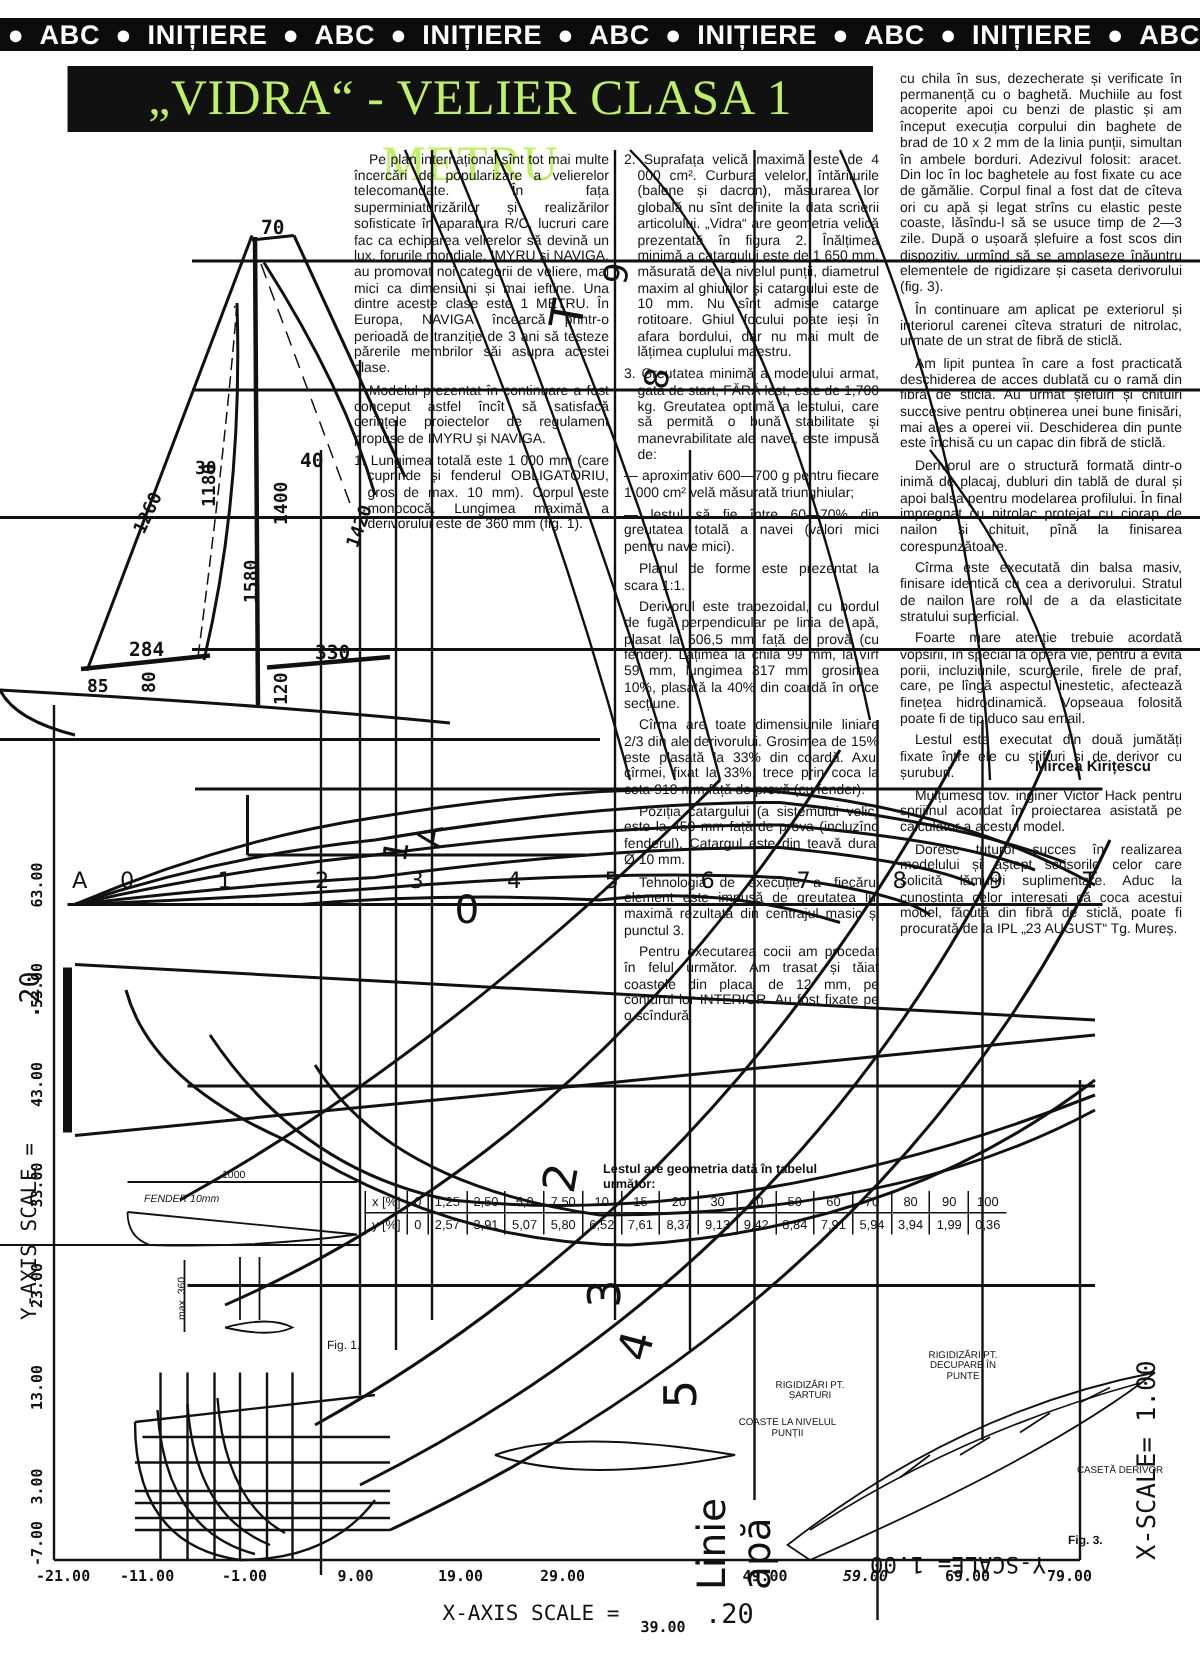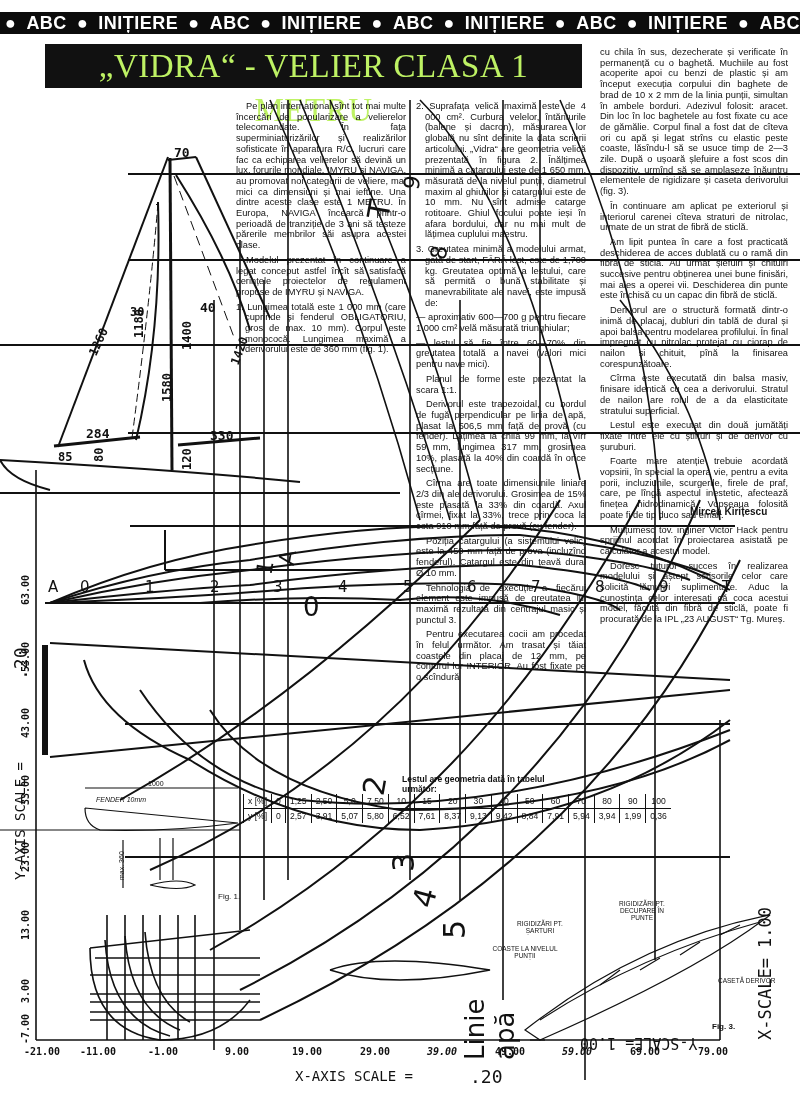--- a/index.html
+++ b/index.html
@@ -146,43 +146,43 @@
     <g stroke-width="1.6">
       <line x1="36" y1="470" x2="36" y2="1040"></line>
       <line x1="36" y1="1040" x2="720" y2="1040"></line>
     </g>
     <line x1="720" y1="720" x2="720" y2="1040" stroke-width="1.6"></line>
   </g>
 </svg>
 
 <div class="col" id="col1">
   <p>Pe plan internațional sînt tot mai multe încercări de popularizare a velierelor telecomandate. În fața superminiaturizărilor și realizărilor sofisticate în aparatura R/C, lucruri care fac ca echiparea velierelor să devină un lux, forurile mondiale, IMYRU și NAVIGA, au promovat noi categorii de veliere, mai mici ca dimensiuni și mai ieftine. Una dintre aceste clase este 1 METRU. În Europa, NAVIGA încearcă printr-o perioadă de tranziție de 3 ani să testeze părerile membrilor săi asupra acestei clase.</p>
-  <p>Modelul prezentat în continuare a legat conceput astfel încît să satisfacă cerințele proiectelor de regulament propuse de IMYRU și NAVIGA.</p>
+  <p>Modelul prezentat în continuare a fost conceput astfel încît să satisfacă cerințele proiectelor de regulament propuse de IMYRU și NAVIGA.</p>
   <p class="li">1. Lungimea totală este 1 000 mm (care cuprinde și fenderul OBLIGATORIU, gros de max. 10 mm). Corpul este monococă. Lungimea maximă a derivorului este de 360 mm (fig. 1).</p>
 </div>
 <div class="col" id="col2">
   <p class="li">2. Suprafața velică maximă este de 4 000 cm². Curbura velelor, întăriturile (balene și dacron), măsurarea lor globală nu sînt definite la data scrierii articolului. „Vidra“ are geometria velică prezentată în figura 2. Înălțimea minimă a catargului este de 1 650 mm, măsurată de la nivelul punții, diametrul maxim al ghiurilor și catargului este de 10 mm. Nu sînt admise catarge rotitoare. Ghiul focului poate ieși în afara bordului, dar nu mai mult de lățimea cuplului maestru.</p>
   <p class="li">3. Greutatea minimă a modelului armat, gata de start, FĂRĂ lest, este de 1,700 kg. Greutatea optimă a lestului, care să permită o bună stabilitate și manevrabilitate ale navei, este impusă de:</p>
   <p class="noind">— aproximativ 600—700 g pentru fiecare 1 000 cm² velă măsurată triunghiular;</p>
   <p class="noind">— lestul să fie între 60—70% din greutatea totală a navei (valori mici pentru nave mici).</p>
   <p>Planul de forme este prezentat la scara 1:1.</p>
   <p>Derivorul este trapezoidal, cu bordul de fugă perpendicular pe linia de apă, plasat la 506,5 mm față de provă (cu fender). Lățimea la chilă 99 mm, la vîrf 59 mm, lungimea 317 mm, grosimea 10%, plasată la 40% din coardă în orice secțiune.</p>
   <p>Cîrma are toate dimensiunile liniare 2/3 din ale derivorului. Grosimea de 15% este plasată la 33% din coardă. Axul cîrmei, fixat la 33%, trece prin coca la cota 910 mm față de provă (cu fender).</p>
   <p>Poziția catargului (a sistemului velic) este la 450 mm față de prova (incluzînd fenderul). Catargul este din țeavă dural Ø 10 mm.</p>
   <p>Tehnologia de execuție a fiecărui element este impusă de greutatea lui maximă rezultată din centrajul masic și punctul 3.</p>
   <p>Pentru executarea cocii am procedat în felul următor. Am trasat și tăiat coastele din placaj de 12 mm, pe conturul lor INTERIOR. Au fost fixate pe o scîndură</p>
 </div>
 <div class="col" id="col3">
   <p class="noind">cu chila în sus, dezecherate și verificate în permanență cu o baghetă. Muchiile au fost acoperite apoi cu benzi de plastic și am început execuția corpului din baghete de brad de 10 x 2 mm de la linia punții, simultan în ambele borduri. Adezivul folosit: aracet. Din loc în loc baghetele au fost fixate cu ace de gămălie. Corpul final a fost dat de cîteva ori cu apă și legat strîns cu elastic peste coaste, lăsîndu-l să se usuce timp de 2—3 zile. După o ușoară șlefuire a fost scos din dispozitiv, urmînd să se amplaseze înăuntru elementele de rigidizare și caseta derivorului (fig. 3).</p>
   <p>În continuare am aplicat pe exteriorul și interiorul carenei cîteva straturi de nitrolac, urmate de un strat de fibră de sticlă.</p>
   <p>Am lipit puntea în care a fost practicată deschiderea de acces dublată cu o ramă din fibră de sticlă. Au urmat șlefuiri și chituiri succesive pentru obținerea unei bune finisări, mai ales a operei vii. Deschiderea din punte este închisă cu un capac din fibră de sticlă.</p>
   <p>Derivorul are o structură formată dintr-o inimă de placaj, dubluri din tablă de dural și apoi balsa pentru modelarea profilului. În final impregnat cu nitrolac protejat cu ciorap de nailon și chituit, pînă la finisarea corespunzătoare.</p>
   <p>Cîrma este executată din balsa masiv, finisare identică cu cea a derivorului. Stratul de nailon are rolul de a da elasticitate stratului superficial.</p>
+  <p>Foarte mare atenție trebuie acordată vopsirii, în special la opera vie, pentru a evita porii, incluziunile, scurgerile, firele de praf, care, pe lîngă aspectul inestetic, afectează finețea hidrodinamică. Vopseaua folosită poate fi de tip duco sau email.</p>
   <p>Lestul este executat din două jumătăți fixate între ele cu știfturi și de derivor cu șuruburi.</p>
-  <p>Foarte mare atenție trebuie acordată vopsirii, în special la opera vie, pentru a evita porii, incluziunile, scurgerile, firele de praf, care, pe lîngă aspectul inestetic, afectează finețea hidrodinamică. Vopseaua folosită poate fi de tip duco sau email.</p>
   <p>Mulțumesc tov. inginer Victor Hack pentru sprijinul acordat în proiectarea asistată pe calculator a acestui model.</p>
   <p>Doresc tuturor succes în realizarea modelului și aștept scrisorile celor care solicită lămuriri suplimentare. Aduc la cunoștința celor interesați că coca acestui model, făcută din fibră de sticlă, poate fi procurată de la IPL „23 AUGUST“ Tg. Mureș.</p>
 </div>
 <div class="sig">Mircea Kirițescu</div>
 
 <div class="lbl" style="left:174px;top:145px;font-size:13px;">70</div>
 <div class="lbl rot" style="left:86px;top:352px;transform:rotate(-65deg);">1260</div>
 <div class="lbl rot" style="left:132px;top:338px;">1180</div>
 <div class="lbl" style="left:130px;top:305px;">30</div>
 <div class="lbl" style="left:200px;top:300px;font-size:13px;">40</div>
@@ -231,21 +231,21 @@
 <div class="lbl rot" style="left:20px;top:940px;font-size:10px;">13.00</div>
 <div class="lbl rot" style="left:20px;top:1003px;font-size:10px;">3.00</div>
 <div class="lbl rot" style="left:20px;top:1044px;font-size:10px;">-7.00</div>
 
 <div class="lbl" style="left:24px;top:1046px;font-size:10px;">-21.00</div>
 <div class="lbl" style="left:80px;top:1046px;font-size:10px;">-11.00</div>
 <div class="lbl" style="left:148px;top:1046px;font-size:10px;">-1.00</div>
 <div class="lbl" style="left:225px;top:1046px;font-size:10px;">9.00</div>
 <div class="lbl" style="left:292px;top:1046px;font-size:10px;">19.00</div>
 <div class="lbl" style="left:360px;top:1046px;font-size:10px;">29.00</div>
-<div class="lbl" style="left:427px;top:1046px;font-size:10px;font-style:italic;">39.00</div>
+<div class="lbl" style="left:427px;top:1080px;font-size:10px;">39.00</div>
 <div class="lbl" style="left:495px;top:1046px;font-size:10px;">49.00</div>
 <div class="lbl" style="left:562px;top:1046px;font-size:10px;font-style:italic;">59.00</div>
 <div class="lbl" style="left:630px;top:1046px;font-size:10px;">69.00</div>
 <div class="lbl" style="left:698px;top:1046px;font-size:10px;">79.00</div>
 
 <div class="lbl" style="left:295px;top:1068px;font-size:14px;font-weight:normal;">X-AXIS SCALE =</div>
 <div class="lbl" style="left:470px;top:1066px;font-size:18px;font-weight:normal;">.20</div>
 <div class="lbl rot" style="left:755px;top:1040px;font-size:17px;font-weight:normal;">X-SCALE= 1.00</div>
 <div class="lbl" style="left:580px;top:1034px;font-size:15px;font-weight:normal;transform:rotate(180deg);">Y-SCALE= 1.00</div>
 

